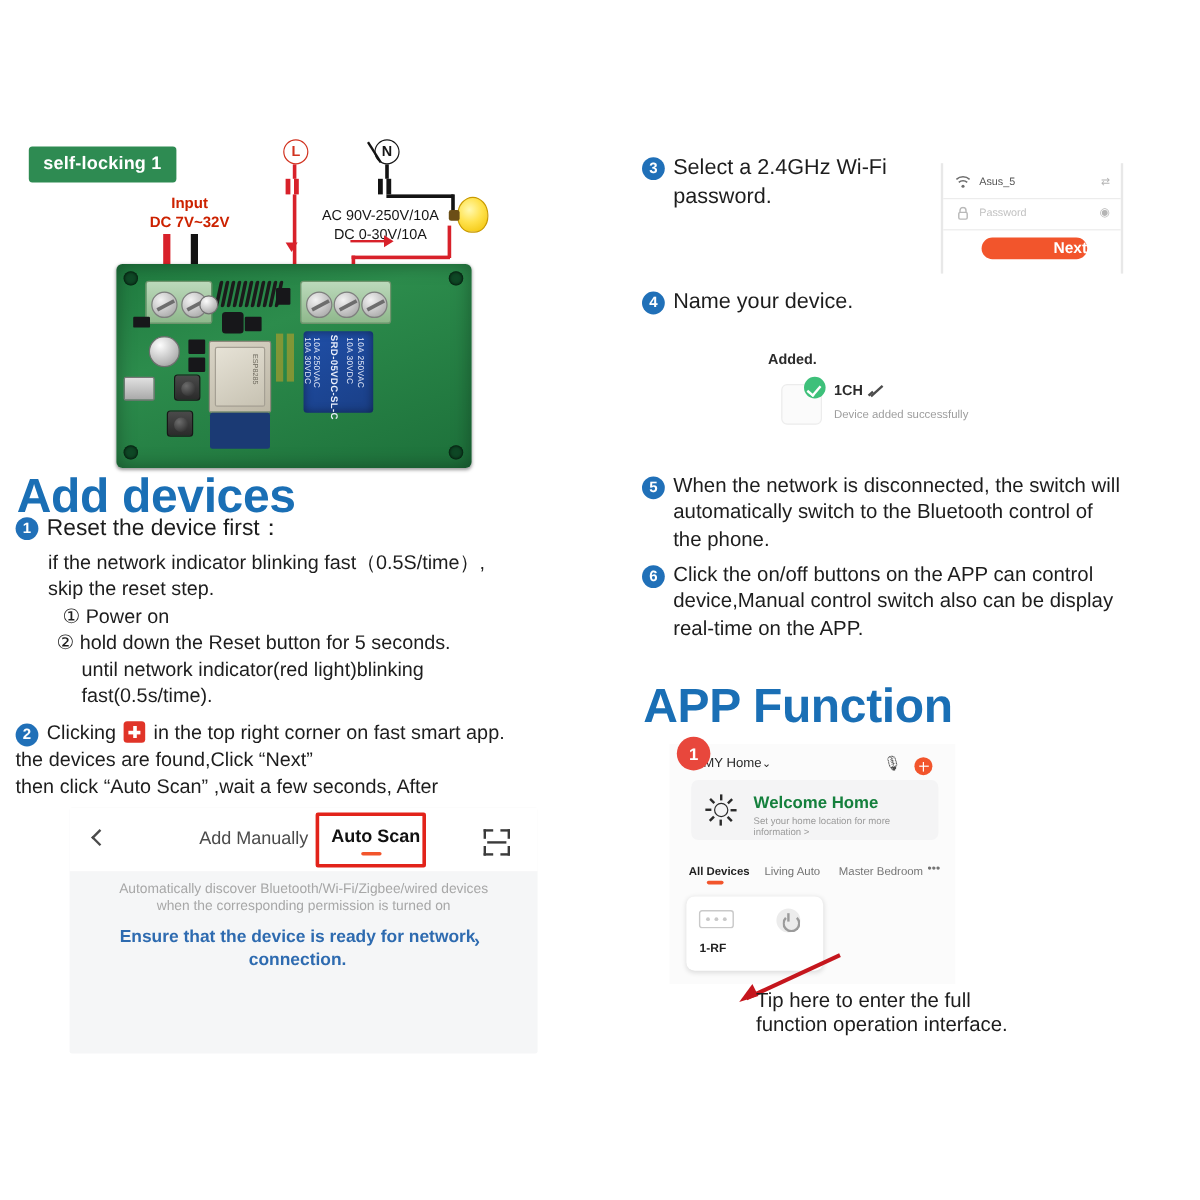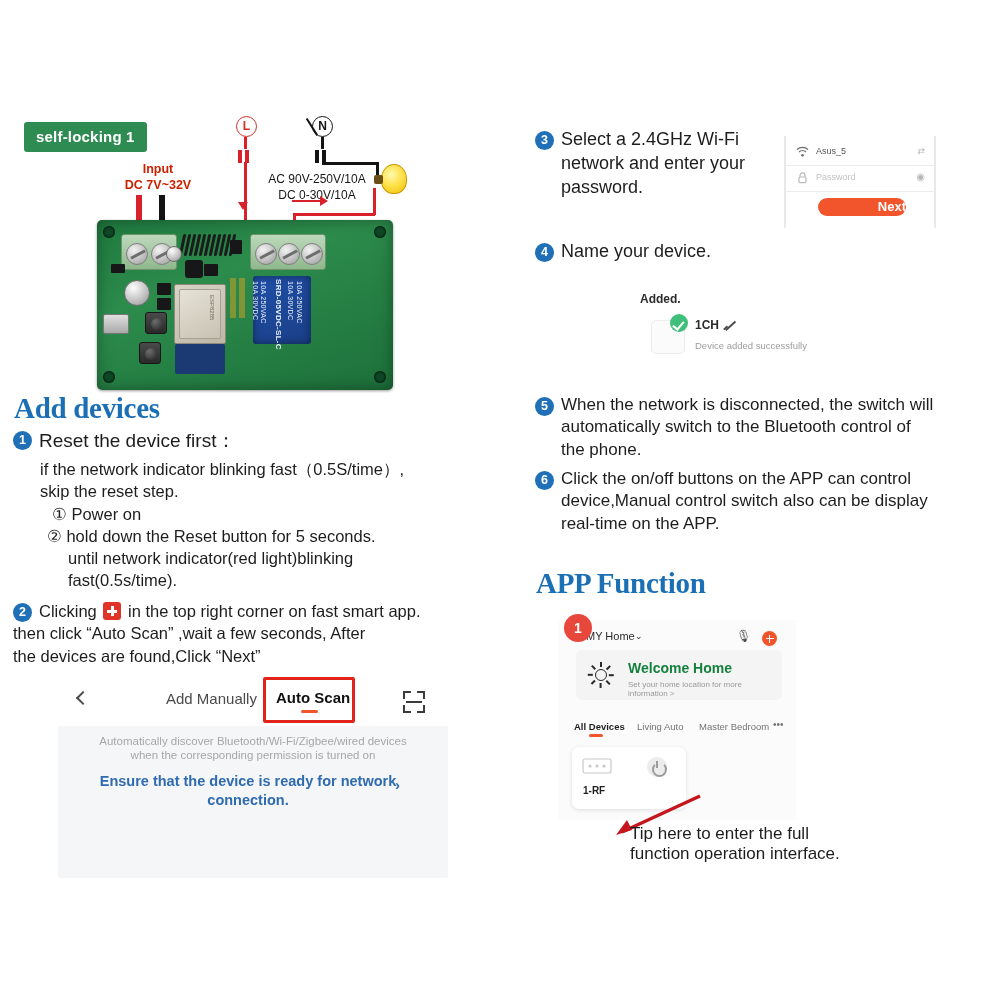--- a/index.html
+++ b/index.html
@@ -104,21 +104,21 @@
   .btn-sw:after{content:"";position:absolute;left:5px;top:5px;width:12px;height:12px;
     border-radius:50%;background:radial-gradient(circle at 35% 30%,#6d6d6d,#222);}
   .usb{ position:absolute; width:26px;height:20px;border-radius:2px;
     background:linear-gradient(#e0e0e0,#a9a9a9); border:1px solid #777;}
   .chip{ position:absolute; background:#17171a; border-radius:1px; }
   .pad{ position:absolute; background:#c9a227; }
   .bt-mod{ position:absolute; background:#1b3a74; border-radius:2px; }
 
   
   .h-blue{
-    color:#1a6fb5; font-size:29px; font-weight:bold; letter-spacing:-.3px;font-family:Liberation Serif, serif;
+    color:#1a6fb5; font-size:40px; font-weight:bold; letter-spacing:-.3px;
   }
   .step { display:flex; gap:7px; }
   .num {
     flex:0 0 auto; width:19px; height:19px; border-radius:50%;
     background:#2070b8; color:#fff; font-size:12.5px; font-weight:bold;
     text-align:center; line-height:19px; margin-top:3px;
   }
   .txt { font-size:17px; line-height:1.32; color:#1d1d1d; }
   .sub { font-size:16.5px; line-height:1.35; color:#1d1d1d; }
   .plus-badge{
@@ -332,22 +332,22 @@
   </div>
 
   <div class="step" style="position:absolute; left:13px; top:600px; width:505px;">
     <div class="num">2</div>
     <div style="width:480px;">
       <div class="sub">
         <span>Clicking</span>
         <span class="plus-badge"></span>
         <span>in the top right corner on fast smart app.</span>
       </div>
+      <div class="sub" style="margin-left:-26px;">the devices are found,Click  “Next”</div>
       <div class="sub" style="margin-left:-26px;">then click  “Auto Scan” ,wait a few seconds, After</div>
-      <div class="sub" style="margin-left:-26px;">the devices are found,Click  “Next”</div>
     </div>
   </div>
 
   <div class="shot" style="left:58px; top:673px; width:390px; height:205px;">
 
     <div class="shot-top" style="position:absolute; left:0; top:0; right:0; height:53px;"></div>
 
     <span style="position:absolute; left:20px; top:20px;" class="chev"></span>
 
     <div style="position:absolute; left:108px; top:17px; font-size:15px; color:#4b4b4b;">Add Manually</div>
@@ -373,21 +373,20 @@
     <div style="position:absolute; left:337px; top:103px; font-size:15px; font-weight:bold; color:#2e6bb0;">›</div>
   </div>
 </div>
 
 <div class="col-right">
 
   <div class="step" style="position:absolute; left:15px; top:128px; width:240px;">
     <div class="num">3</div>
     <div class="txt" style="font-size:18px;">
       <div>Select a 2.4GHz Wi-Fi</div>
-      <div>network and enter your</div>
       <div>password.</div>
     </div>
   </div>
 
   <div class="wifi-shot" style="left:264px; top:136px; width:152px; height:92px;">
 
     <div class="wifi-row" style="top:4px;">
       <svg style="position:absolute;left:10px;top:6px;" width="13" height="12" viewBox="0 0 13 12">
         <path d="M1 3.5 A8 8 0 0 1 12 3.5" stroke="#6e6e6e" stroke-width="1.3" fill="none"></path>
         <path d="M3 6 A5 5 0 0 1 10 6" stroke="#6e6e6e" stroke-width="1.3" fill="none"></path>

